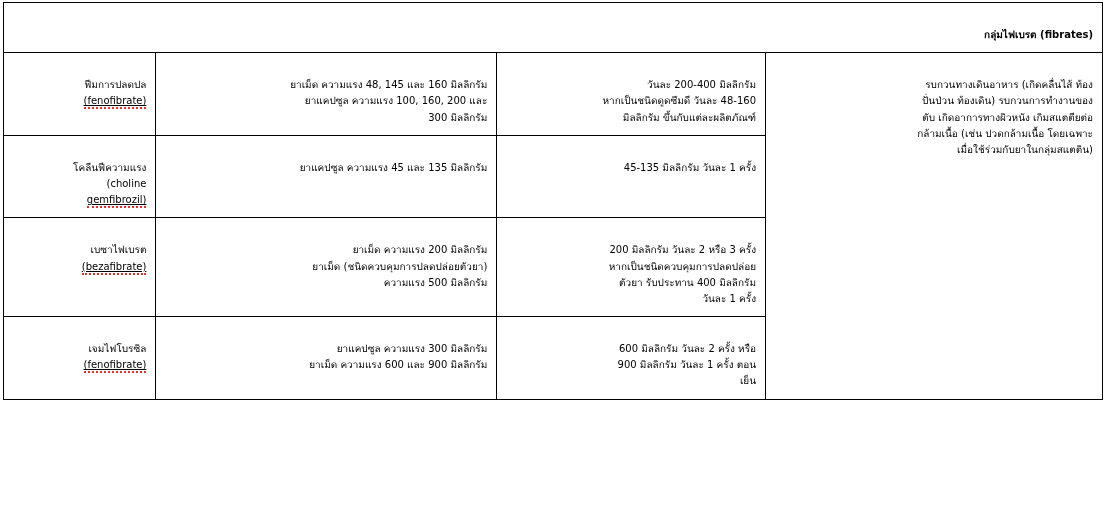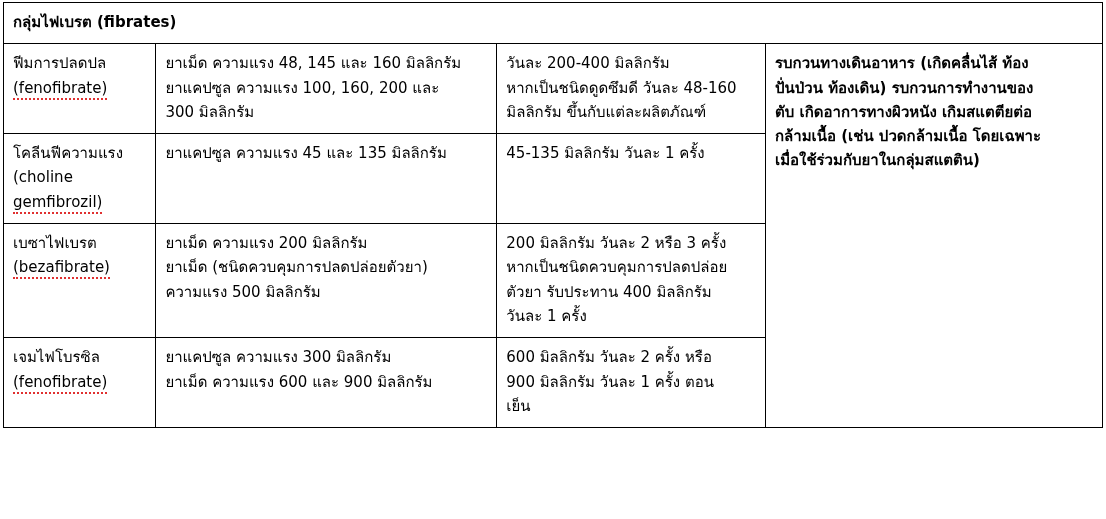--- a/index.html
+++ b/index.html
@@ -22,44 +22,45 @@
   }
   table.drug-table {
     border-collapse: collapse;
     table-layout: fixed;
     width: 1100px;
     margin: 2px 0 0 3px;
   }
   table.drug-table td {
     border: 1px solid #000000;
     vertical-align: top;
-    padding: 7px 9px 9px 9px;
-    font-size: 15px;
+    padding: 24px 9px 9px 9px;
+    font-size: 10px;
     line-height: 1.62;
     word-wrap: break-word;
+    text-align: right;
   }
   td.header-cell {
     font-weight: bold;
     padding: 6px 9px 7px 9px;
     font-size: 15px;
   }
   .col-name   { width: 152px; }
   .col-form   { width: 340px; }
   .col-dose   { width: 268px; }
   .col-adr    { width: 336px; }
   .line {
     display: block;
   }
   .spell {
     border-bottom: 2px dotted #e03030;
     padding-bottom: 1px;
+    text-decoration: underline;
   }
   .adr-cell {
     padding-top: 7px;
-    font-weight: bold;
   }
 </style>
 </head>
 <body>
 
 <div class="page">
   <table class="drug-table">
     <colgroup>
       <col class="col-name">
       <col class="col-form">

